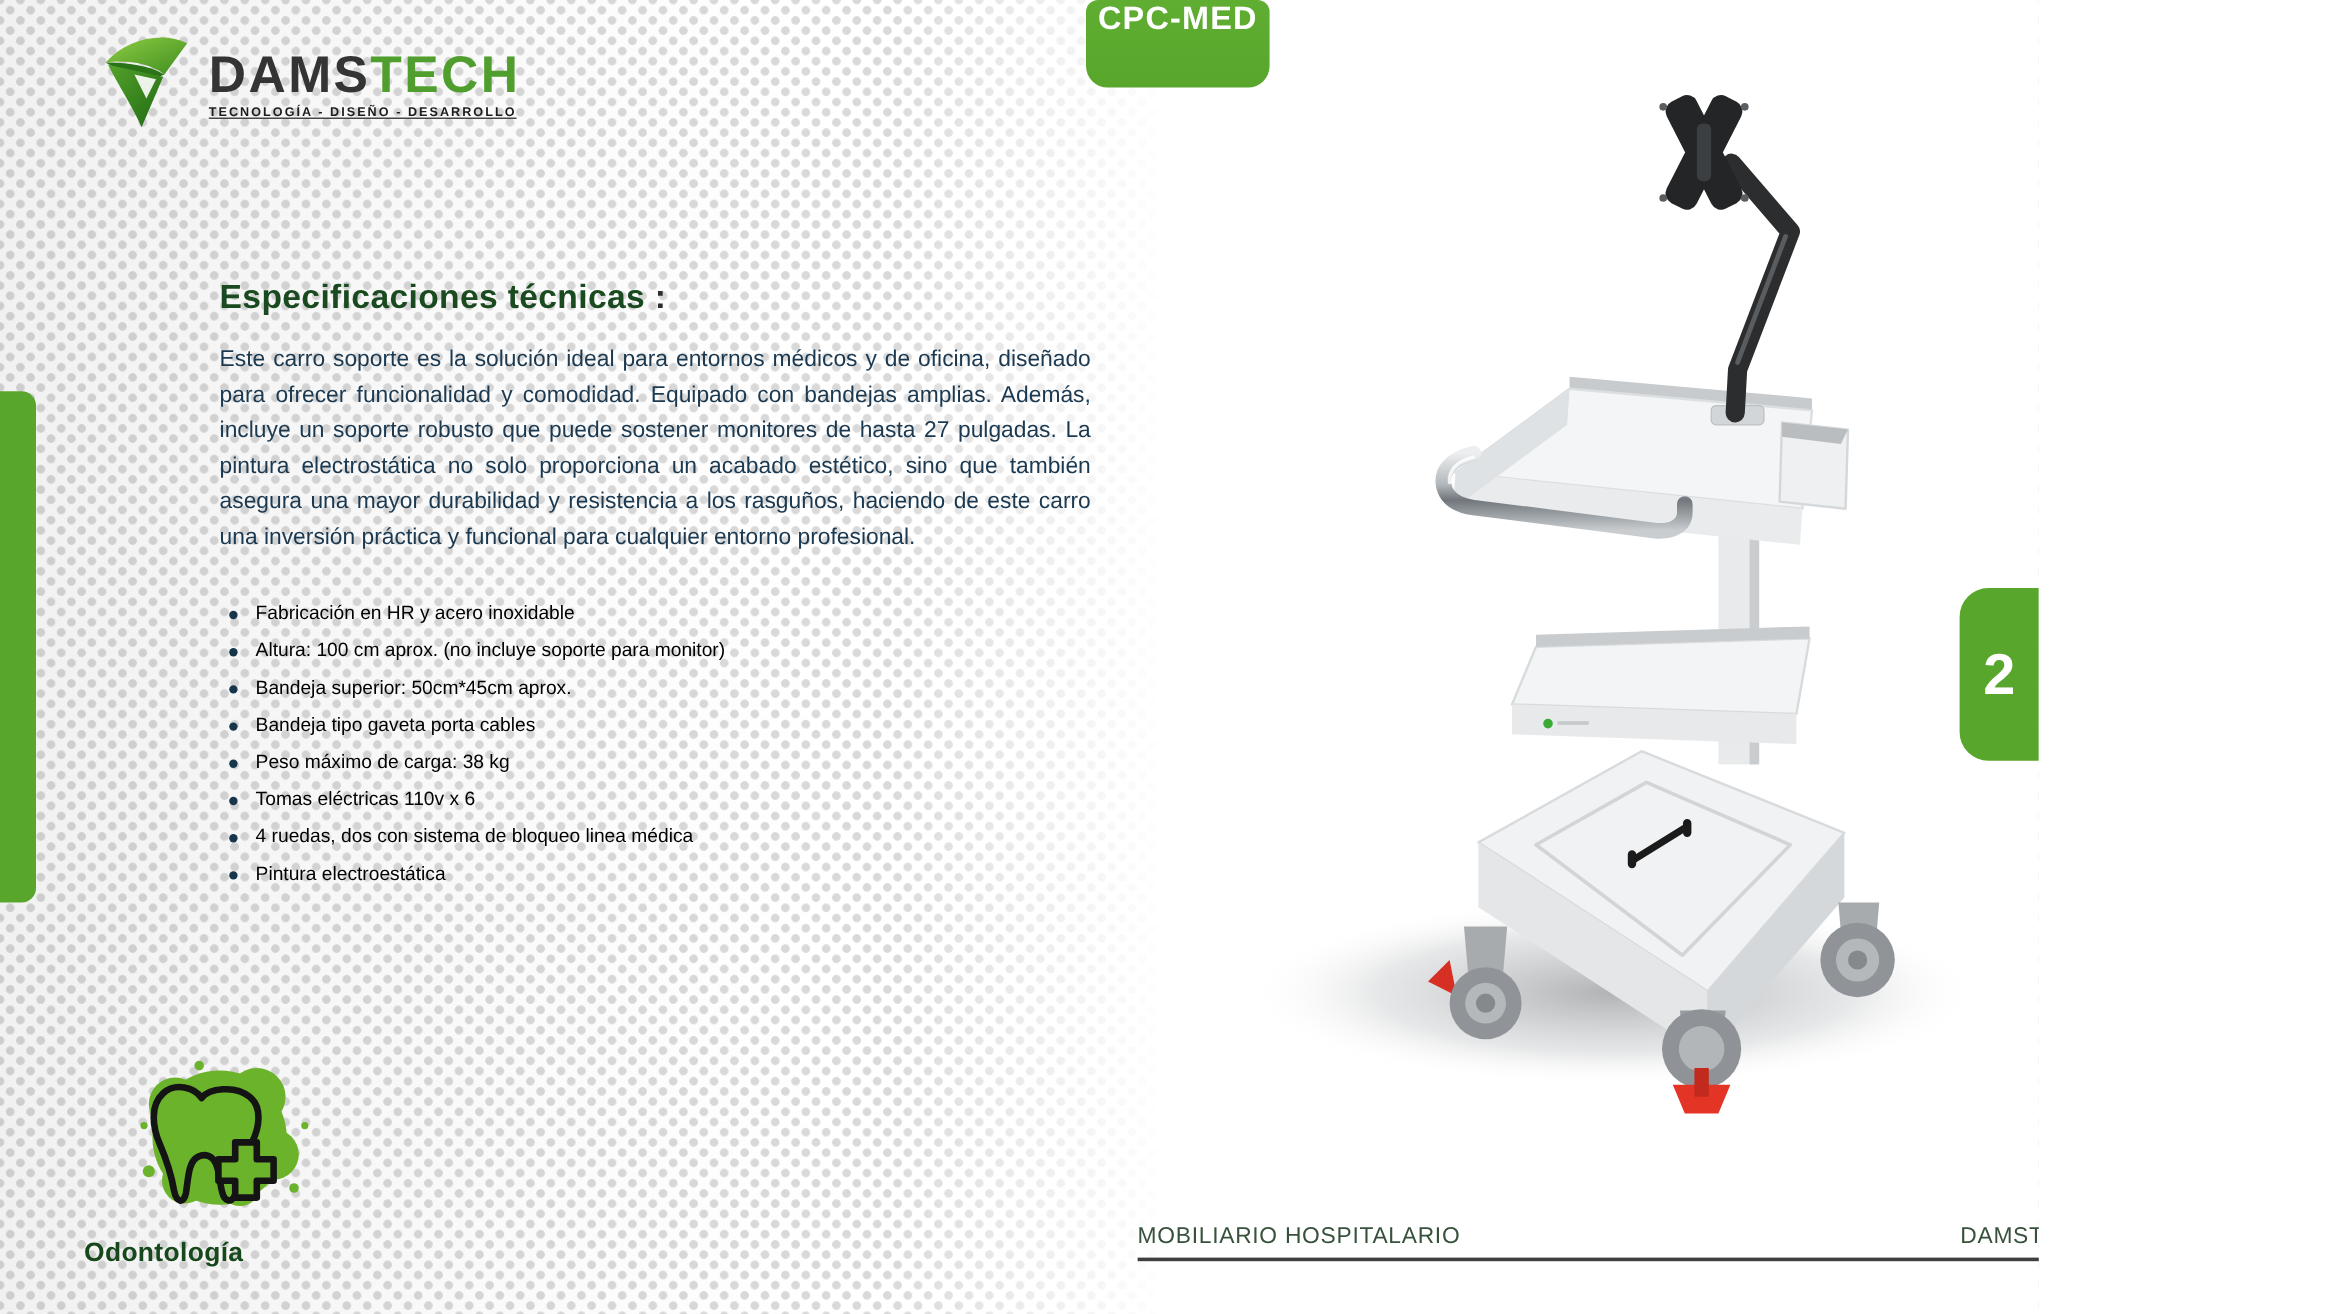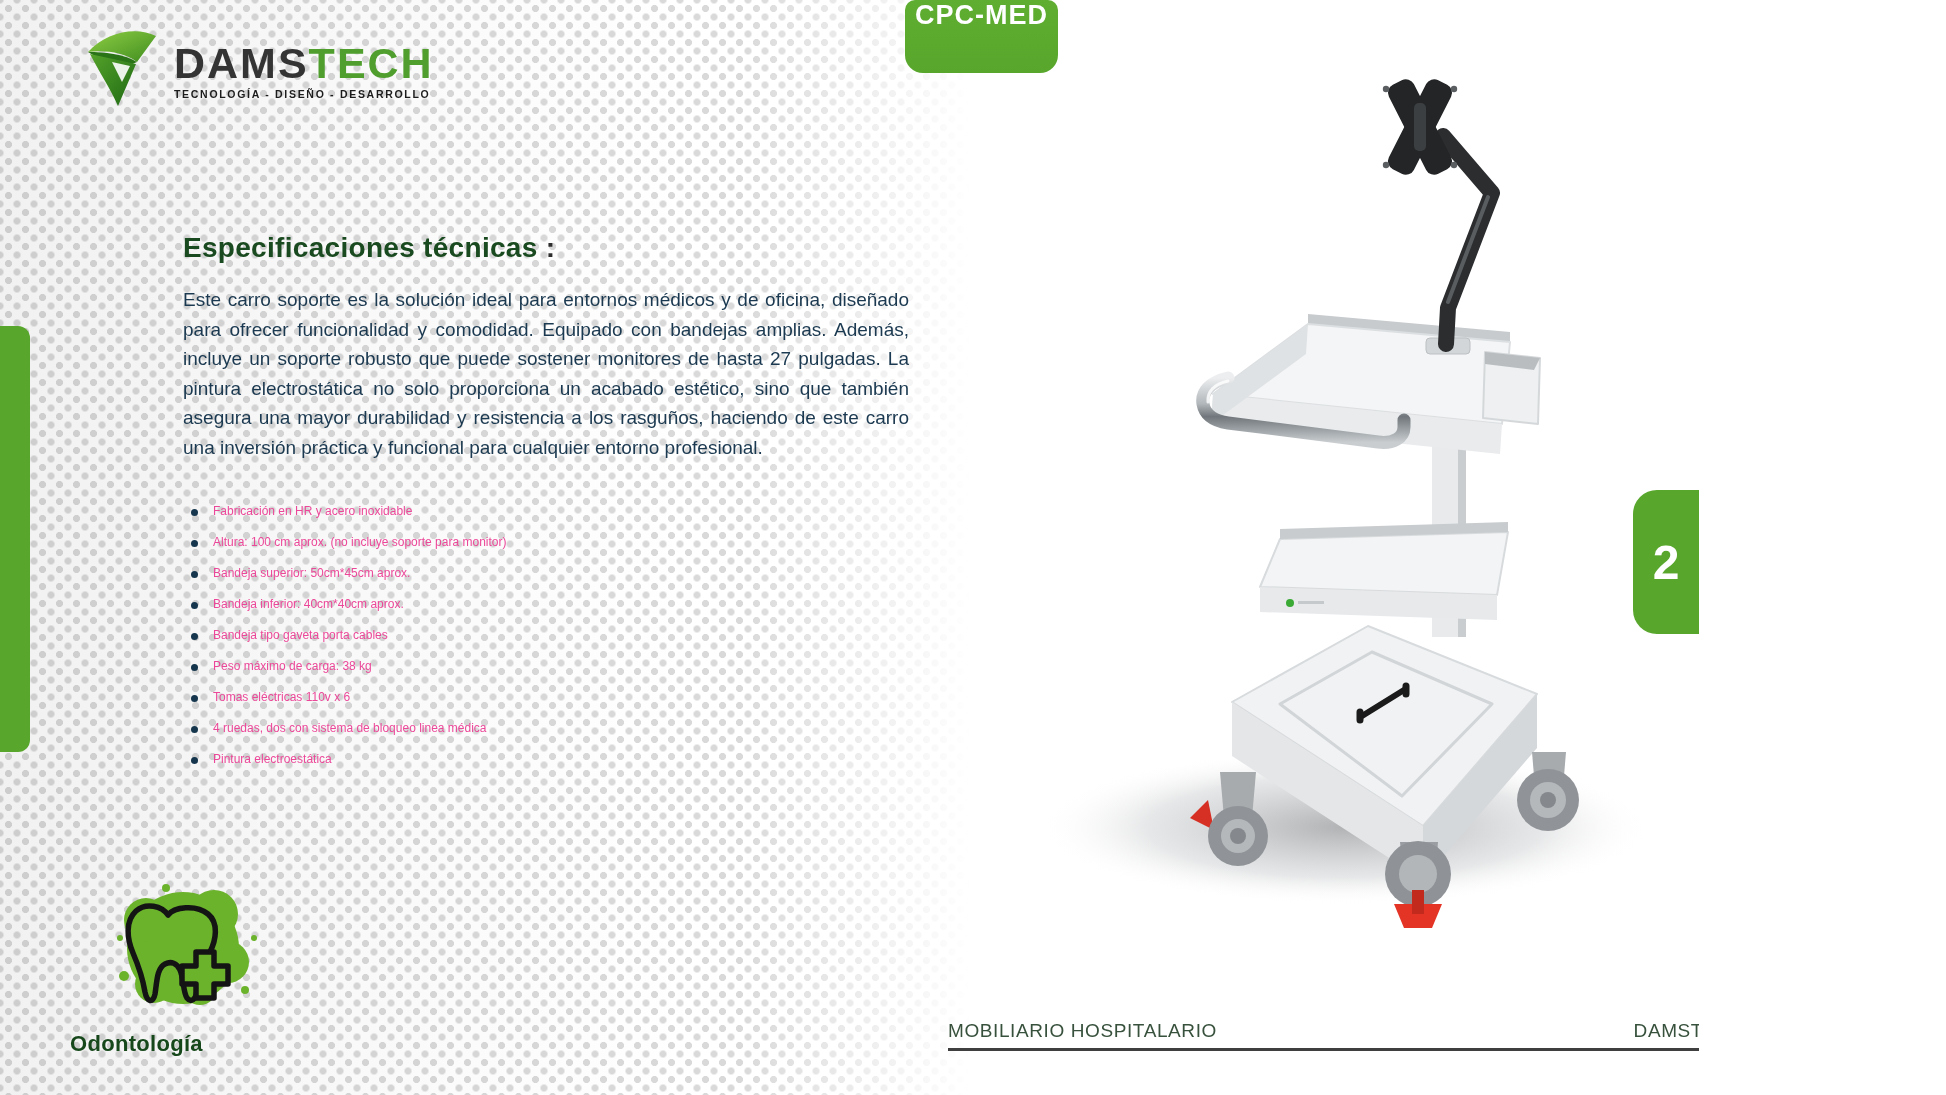--- a/index.html
+++ b/index.html
@@ -20,21 +20,21 @@
 
   .left-bar{position:absolute;left:0;top:326px;width:30px;height:426px;
     background:var(--accent,#58a72c);border-radius:0 12px 12px 0;}
 
   
   .logo{position:absolute;left:82px;top:26px;display:flex;align-items:flex-start;}
   .logo-text{margin-left:10px;margin-top:16px;}
   .brand{font-size:43px;font-weight:800;letter-spacing:2px;line-height:1;}
   .brand .dark{color:#343434;}
   .brand .green{color:#4f9e2e;}
-  .tagline{font-size:10.5px;font-weight:700;letter-spacing:1.7px;color:#1c1c1c;margin-top:3px;}
+  .tagline{font-size:10.5px;font-weight:700;letter-spacing:1.7px;color:#1c1c1c;margin-top:3px;text-decoration:underline;}
 
   
   .model-badge{position:absolute;left:905px;top:0;width:153px;height:73px;
     background:linear-gradient(180deg,#5fae31,var(--accent,#58a72c));
     border-radius:10px 10px 18px 18px;display:flex;justify-content:center;}
   .model-badge span{color:#fff;font-size:27px;font-weight:800;letter-spacing:1px;}
 
   
   .deco{position:absolute;background:var(--deco,#173c12);}
   .deco-h1{left:1704px;top:36px;width:138px;height:4px;}
@@ -42,21 +42,21 @@
   .deco-v1{left:1888px;top:27px;width:4px;height:136px;}
   .deco-v2{left:1900px;top:99px;width:4px;height:137px;}
 
   
   .content{position:absolute;left:183px;top:232px;width:726px;}
   .heading{font-size:28px;font-weight:800;color:var(--heading,#1a4a1f);letter-spacing:0.3px;margin:0;}
   .heading .colon{color:#2e2e2e;font-weight:700;}
   .para{margin:21px 0 0 0;font-size:19px;line-height:29.5px;text-align:justify;
     color:var(--body,#1b3950);}
   .bullets{margin:34px 0 0 0;padding:0 0 0 30px;list-style:none;}
-  .bullets li{position:relative;font-size:12px;line-height:31px;color:#ec4899;}
+  .bullets li{position:relative;font-size:16px;line-height:31px;color:#000000;}
   .bullets li::before{content:"";position:absolute;left:-22px;top:13px;width:7px;height:7px;
     border-radius:50%;background:#16364d;}
 
   
   .category{position:absolute;left:70px;top:880px;width:230px;}
   .category svg{display:block;margin:0 auto;}
   .category-label{font-size:22px;font-weight:800;color:#17481c;margin-top:6px;letter-spacing:0.3px;}
 
   
   .page-num{position:absolute;right:0;top:490px;width:66px;height:144px;
@@ -119,21 +119,20 @@
   </div>
 
   <div class="content">
     <h2 class="heading"><span>Especificaciones técnicas</span> <span class="colon">:</span></h2>
     <p class="para">Este carro soporte es la solución ideal para entornos médicos y de oficina, diseñado para ofrecer funcionalidad y comodidad. Equipado con bandejas amplias. Además, incluye un soporte robusto que puede sostener monitores de hasta 27 pulgadas. La pintura electrostática no solo proporciona un acabado estético, sino que también asegura una mayor durabilidad y resistencia a los rasguños, haciendo de este carro una inversión práctica y funcional para cualquier entorno profesional.</p>
     <ul class="bullets">
 
     <li>Fabricación en HR y acero inoxidable</li>
         <li>Altura: 100 cm aprox.  (no incluye  soporte para monitor)</li>
         <li>Bandeja superior: 50cm*45cm aprox.</li>
-        <li>Bandeja inferior: 40cm*40cm aprox.</li>
         <li>Bandeja tipo gaveta porta cables</li>
         <li>Peso máximo de carga: 38 kg</li>
         <li>Tomas eléctricas 110v x 6</li>
         <li>4 ruedas, dos con sistema de bloqueo linea médica</li>
         <li>Pintura electroestática</li>
       </ul>
   </div>
 
   <div class="category">
     <svg width="155" height="145" viewBox="0 0 155 145">

